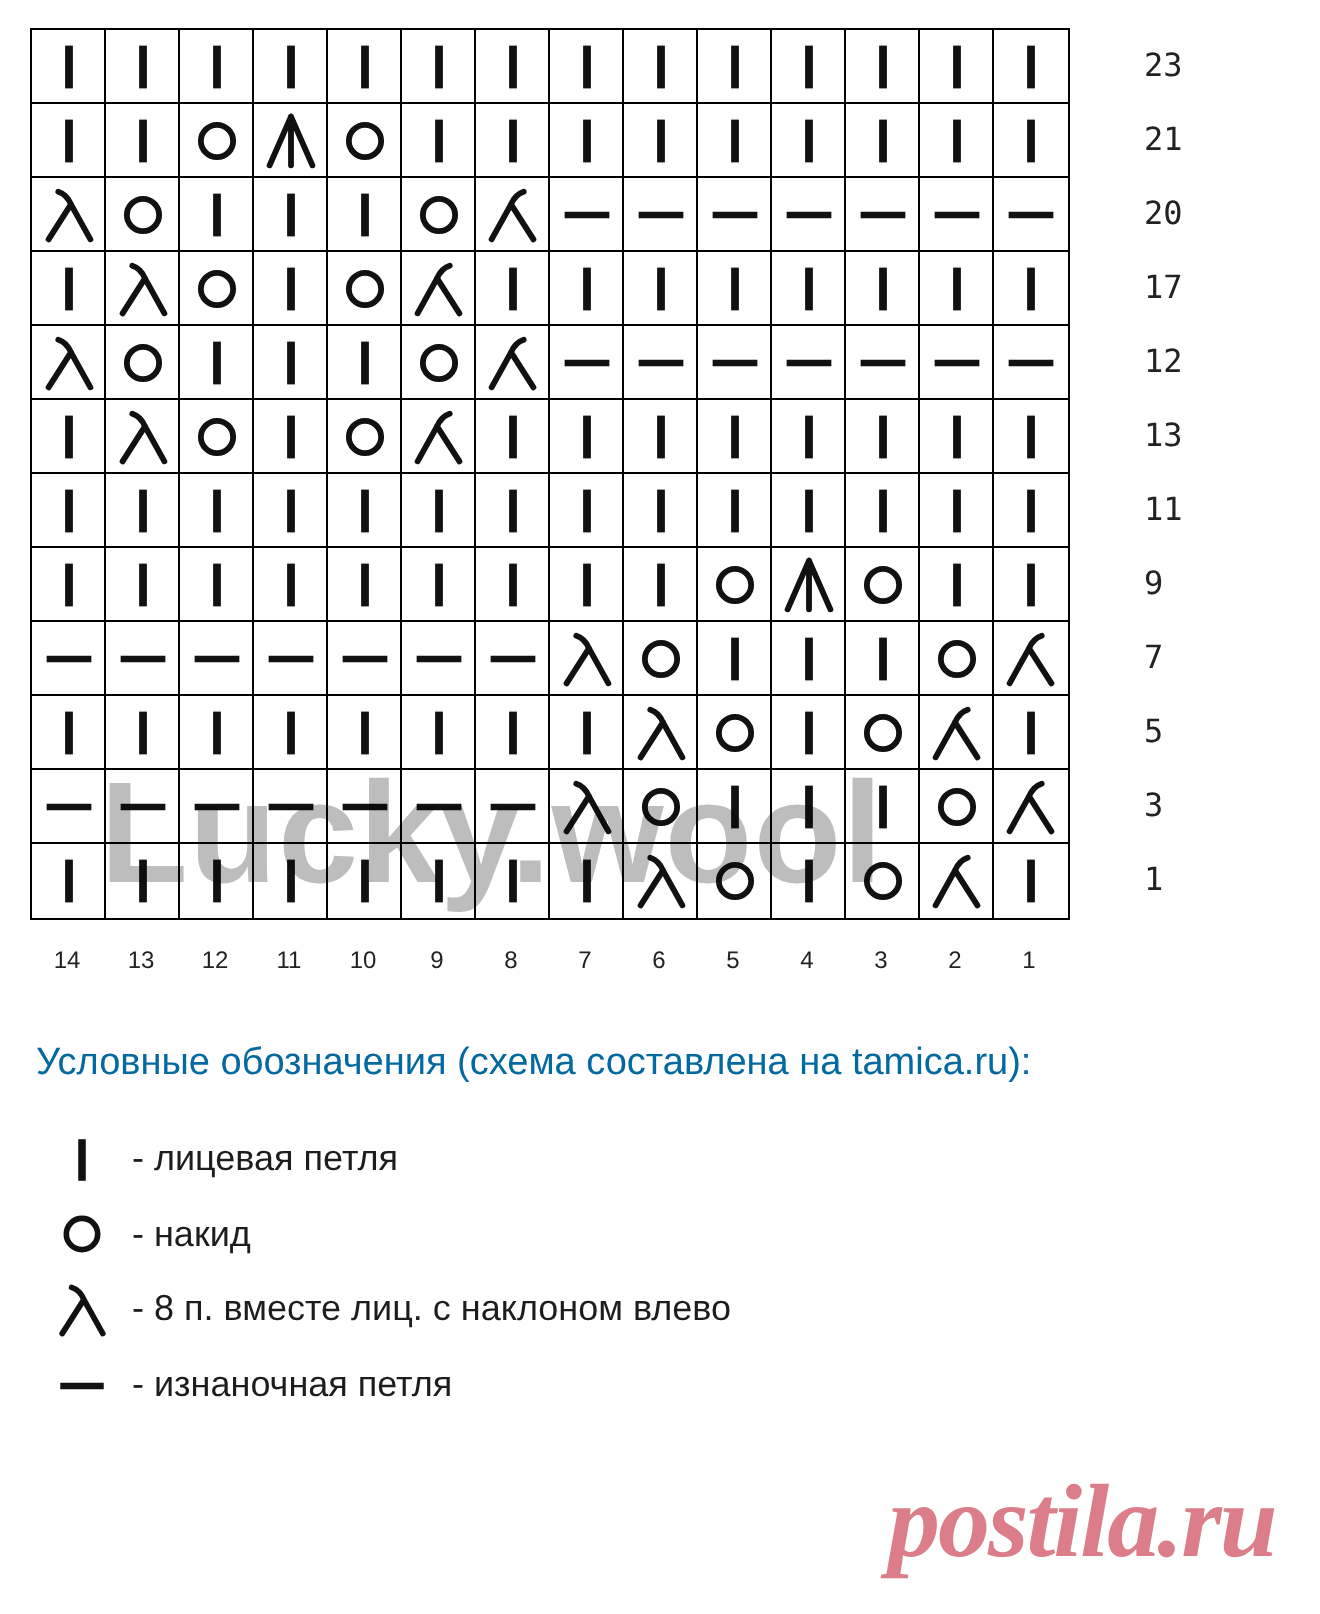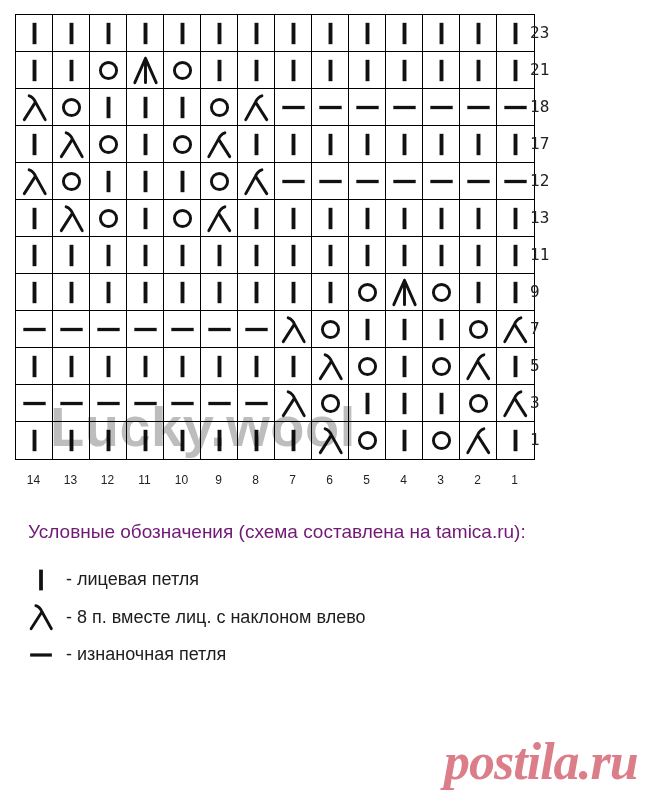--- a/index.html
+++ b/index.html
@@ -16,47 +16,47 @@
   }
   .cell {
     border-right:1.5px solid #000; border-bottom:1.5px solid #000;
     display:flex; align-items:center; justify-content:center;
   }
   .cell:nth-child(14n) { border-right:none; }
   .cell:nth-last-child(-n+14) { border-bottom:none; }
   .cell svg { display:block; }
   
   #row-numbers {
-    position:absolute; left:530px; top:14px;
+    position:absolute; left:572px; top:14px;
     font-family:"DejaVu Sans Mono", monospace; font-size:16px; color:#222;
   }
   .rownum { height:37px; display:flex; align-items:center; }
   #col-numbers {
     position:absolute; left:15px; top:462px;
     display:grid; grid-template-columns:repeat(14,37px);
     font-family:Liberation Sans, sans-serif; font-size:12px; color:#222;
   }
   .colnum { height:36px; display:flex; align-items:center; justify-content:center; }
   
   #wm-overlay {
-    position:absolute; left:50px; top:394px; width:560px;
-    font-family:"Liberation Sans", sans-serif; font-weight:bold; font-size:56px;
+    position:absolute; left:50px; top:376px; width:560px;
+    font-family:"Liberation Sans", sans-serif; font-weight:bold; font-size:72px;
     letter-spacing:0.5px; color:var(--overlay-color,#bdbdbd);
     mix-blend-mode:multiply; pointer-events:none; z-index:5; white-space:nowrap;
   }
   #wm-site {
     position:absolute; left:444px; top:732px;
     font-family:"Liberation Serif", serif; font-style:italic; font-weight:bold;
     font-size:52px; letter-spacing:-1px; color:var(--site-color,#dc7e89);
     pointer-events:none; z-index:5; white-space:nowrap;
   }
   
   #legend-title {
     position:absolute; left:18px; top:521px;
-    font-size:19px; color:#701a75;margin-left:10px;
+    font-size:19px; color:#0369a1;
   }
   #legend-items { position:absolute; left:20px; top:561px; }
   .legend-item { height:37.6px; display:flex; align-items:center; }
   .legend-sym { width:42px; display:flex; align-items:center; justify-content:center; }
   .legend-label { font-size:18px; color:#1d1d1d; margin-left:4px; white-space:nowrap;text-align:right; }
 </style>
 </head>
 <body>
 
 <div class="page">
@@ -898,21 +898,21 @@
       </div>
       <div class="cell">
         <svg width="35" height="35" viewBox="0 0 36 36">
           <path d="M18 7 L18 29" fill="none" stroke="#111111" stroke-width="4" stroke-linecap="butt" stroke-linejoin="round"></path>
         </svg>
       </div>
     </div>
   <div id="row-numbers">
       <div class="rownum">23</div>
       <div class="rownum">21</div>
-      <div class="rownum">18</div>
+      <div class="rownum">20</div>
       <div class="rownum">17</div>
       <div class="rownum">12</div>
       <div class="rownum">13</div>
       <div class="rownum">11</div>
       <div class="rownum">9</div>
       <div class="rownum">7</div>
       <div class="rownum">5</div>
       <div class="rownum">3</div>
       <div class="rownum">1</div>
     </div>
@@ -939,20 +939,28 @@
         <span class="legend-sym">
           <svg width="34" height="34" viewBox="0 0 36 36">
             <path d="M18 7 L18 29" fill="none" stroke="#111111" stroke-width="4" stroke-linecap="butt" stroke-linejoin="round"></path>
           </svg>
         </span>
         <span class="legend-label">- лицевая петля</span>
       </div>
       <div class="legend-item">
         <span class="legend-sym">
           <svg width="34" height="34" viewBox="0 0 36 36">
+            <circle cx="18" cy="18" r="8.3" fill="none" stroke="#111111" stroke-width="3"></circle>
+          </svg>
+        </span>
+        <span class="legend-label">- накид</span>
+      </div>
+      <div class="legend-item">
+        <span class="legend-sym">
+          <svg width="34" height="34" viewBox="0 0 36 36">
             <path d="M12.5 6 Q17 7.5 19 12.5 L29 30.5 M19 12.5 L7.5 30.5" fill="none" stroke="#111111" stroke-width="3" stroke-linecap="round" stroke-linejoin="round"></path>
           </svg>
         </span>
         <span class="legend-label">- 8 п. вместе лиц. с наклоном влево</span>
       </div>
       <div class="legend-item">
         <span class="legend-sym">
           <svg width="34" height="34" viewBox="0 0 36 36">
             <path d="M6.5 18 L29.5 18" fill="none" stroke="#111111" stroke-width="3.4" stroke-linecap="butt" stroke-linejoin="round"></path>
           </svg>

